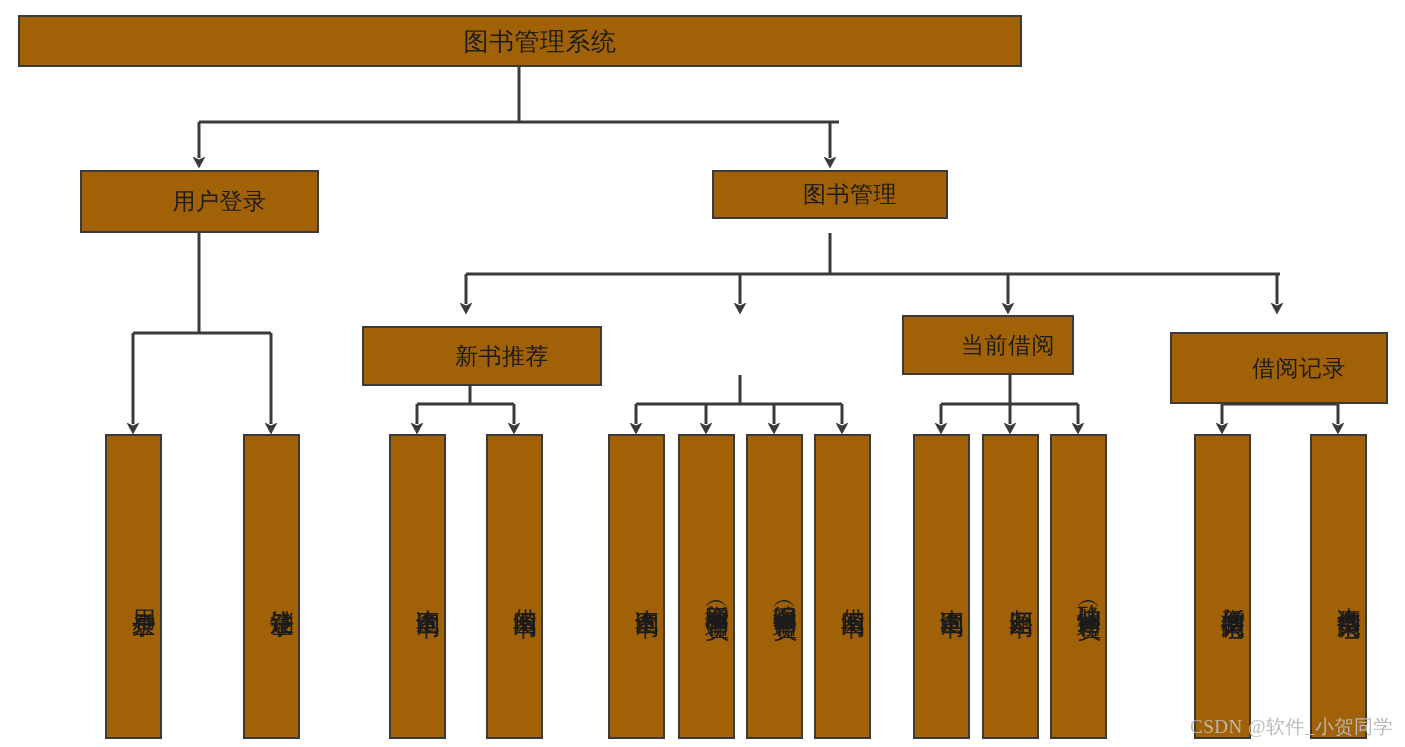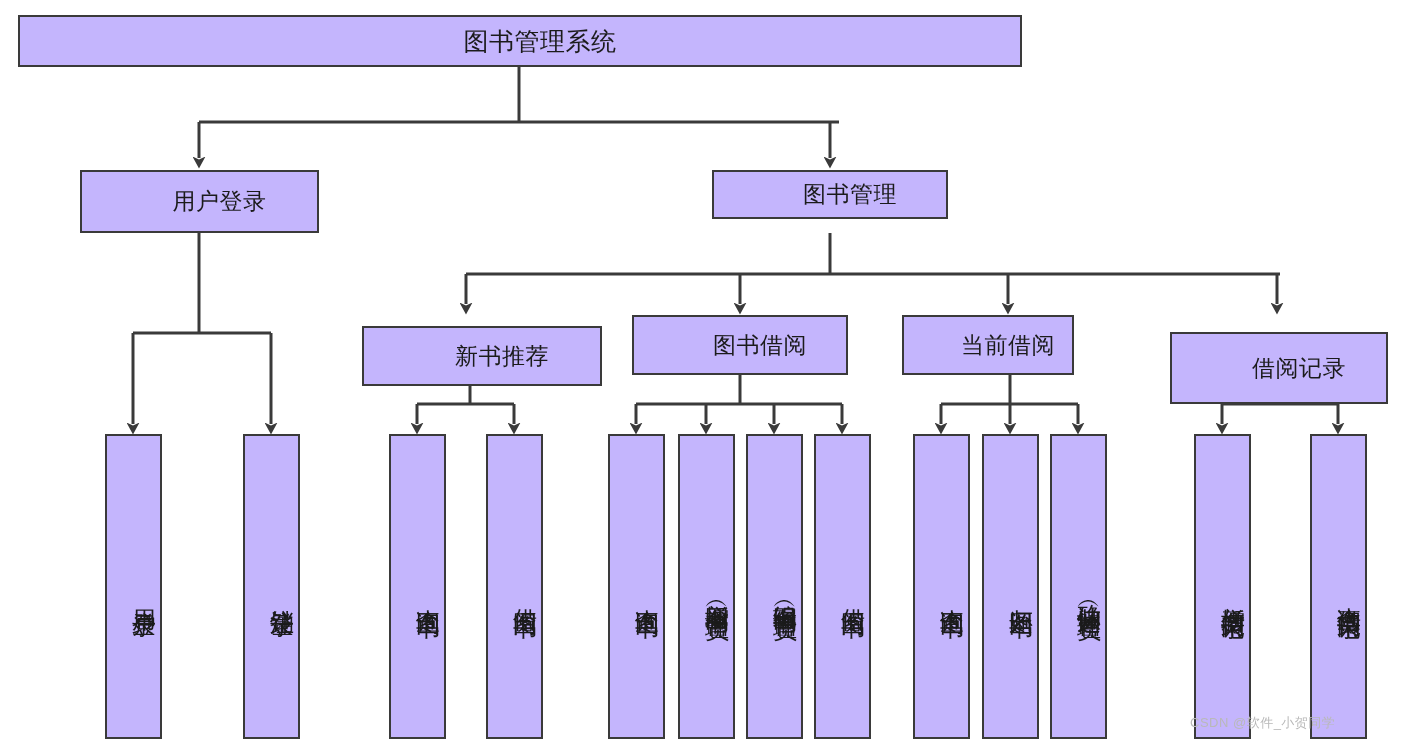--- a/index.html
+++ b/index.html
@@ -22,21 +22,21 @@
     left: 0;
     top: 0;
     width: 1405px;
     height: 747px;
     pointer-events: none;
   }
   .node {
     position: absolute;
     box-sizing: border-box;
     border: 2.5px solid #3a3a3a;
-    background: #c4b5fd;
+    background: #a16207;
     display: flex;
     align-items: center;
     justify-content: center;
     color: #1b1b1b;
     padding-left: 40px;
   }
   .node.h {
     font-size: 23px;
     letter-spacing: 0.5px;
     line-height: 1.15;
@@ -54,24 +54,25 @@
     letter-spacing: 2px;
   }
   .node.v .vtext {
     writing-mode: vertical-rl;
     text-orientation: upright;
     display: block;
     white-space: nowrap;
   }
   .watermark {
     position: absolute;
-    font-size: 13px;
+    font-size: 19px;
     color: #b9b9b9;
     white-space: nowrap;
     letter-spacing: 0.5px;
+    font-family: Liberation Serif, serif;
   }
 </style>
 </head>
 <body>
 
 <div id="canvas">
 
   <svg id="wires" viewBox="0 0 1405 747">
     <defs>
       <marker id="arr" markerWidth="12" markerHeight="13" refX="1.5" refY="6.5" orient="auto" markerUnits="userSpaceOnUse">
@@ -131,23 +132,20 @@
   </div>
 
   <div class="node h" style="left:712px; top:170px; width:236px; height:49px;">
     <span>图书管理</span>
   </div>
 
   <div class="node h" style="left:362px; top:326px; width:240px; height:60px;">
     <span>新书推荐</span>
   </div>
 
-  <div class="node h" style="left:632px; top:315px; width:216px; height:60px;">
-    <span>图书借阅</span>
-  </div>
 
   <div class="node h" style="left:902px; top:315px; width:172px; height:60px;">
     <span>当前借阅</span>
   </div>
 
   <div class="node h" style="left:1170px; top:332px; width:218px; height:72px;">
     <span>借阅记录</span>
   </div>
 
   <div class="node v" style="left:105px; top:434px; width:57px; height:305px;">

